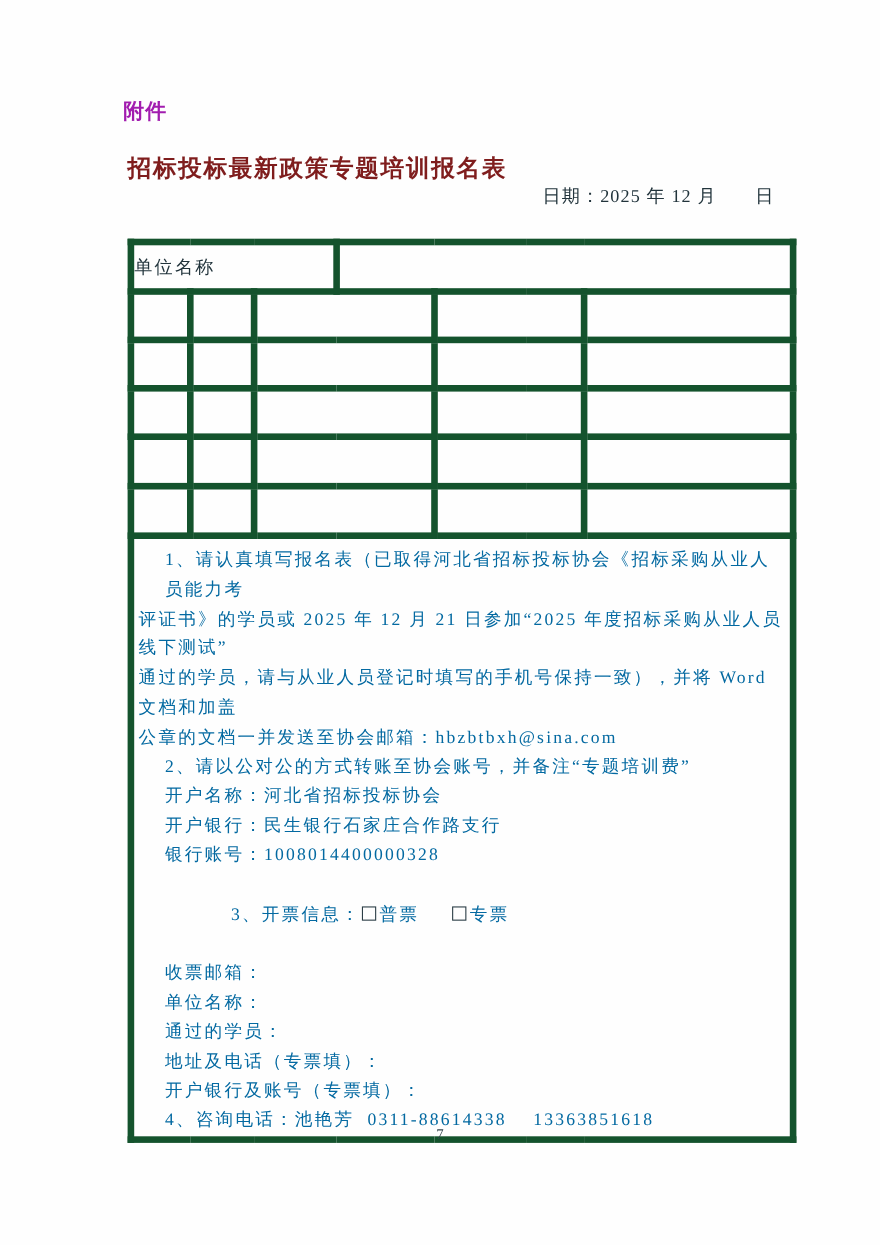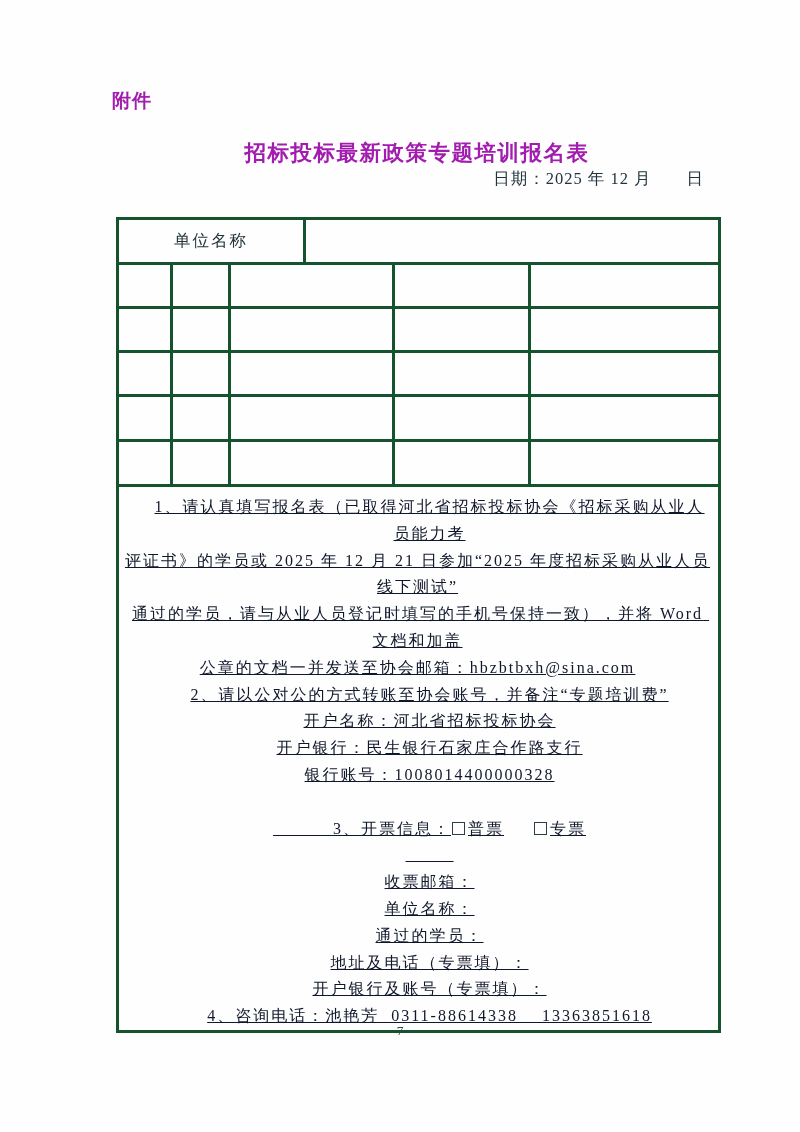--- a/index.html
+++ b/index.html
@@ -12,58 +12,56 @@
     font-family:"Liberation Serif","DejaVu Serif",serif;
     color:#22343c;
   }
   .attach {
     position:absolute; left:112px; top:88px;
     font-size:19px; font-weight:600; color:#a21caf;
     letter-spacing:1px;
   }
   .title {
     position:absolute; left:116px; top:138px; width:602px;
-    text-align:center;
-    font-size:21.5px; font-weight:bold; color:#a21caf;
+    font-size:21.5px; font-weight:bold; color:#7f1d1d;
     letter-spacing:1.5px;
   }
   .date-line {
     position:absolute; left:116px; top:168px; width:602px;
     text-align:right; padding-right:14px;
     font-size:16.5px; color:#22343c;
     white-space:pre-wrap; letter-spacing:1px;
   }
   table.reg {
     position:absolute; left:116px; top:217px;
     width:602px;
     border-collapse:collapse;
     table-layout:fixed;
   }
   table.reg td {
-    border:3px solid #14532d;
+    border:6px solid #14532d;
     font-size:16.5px;
-    text-align:center; vertical-align:middle;
+    vertical-align:middle;
     letter-spacing:2px;
     color:#22343c;
   }
   table.reg { border:2px solid #47585f; }
   tr.r1 { height:45px; } tr.r2 { height:42px; } tr.r3 { height:35px; }
   tr.r4 { height:41px; }
   tr.re1, tr.re2, tr.re3 { height:44px; } tr.re4, tr.re5 { height:45px; }
   tr.rn { height:413px; }
   td.notes-cell {
     text-align:left; vertical-align:top;
     padding:7px 6px 0 4px;
     letter-spacing:0.4px;
   }
   .note-line {
     font-size:16px; line-height:26.8px;
     white-space:pre-wrap;
-    color:#0f172a;
-    text-decoration:underline;
+    color:#0369a1;
   }
   .note-line.indent { padding-left:24px; }
   .cb {
     display:inline-block; width:13px; height:13px;
     border:1.5px solid #2c3e46;
     vertical-align:-1px; margin:0 3px 0 1px;
     background:transparent;
   }
   .cb.second { margin-left:30px; }
   .pagenum {

